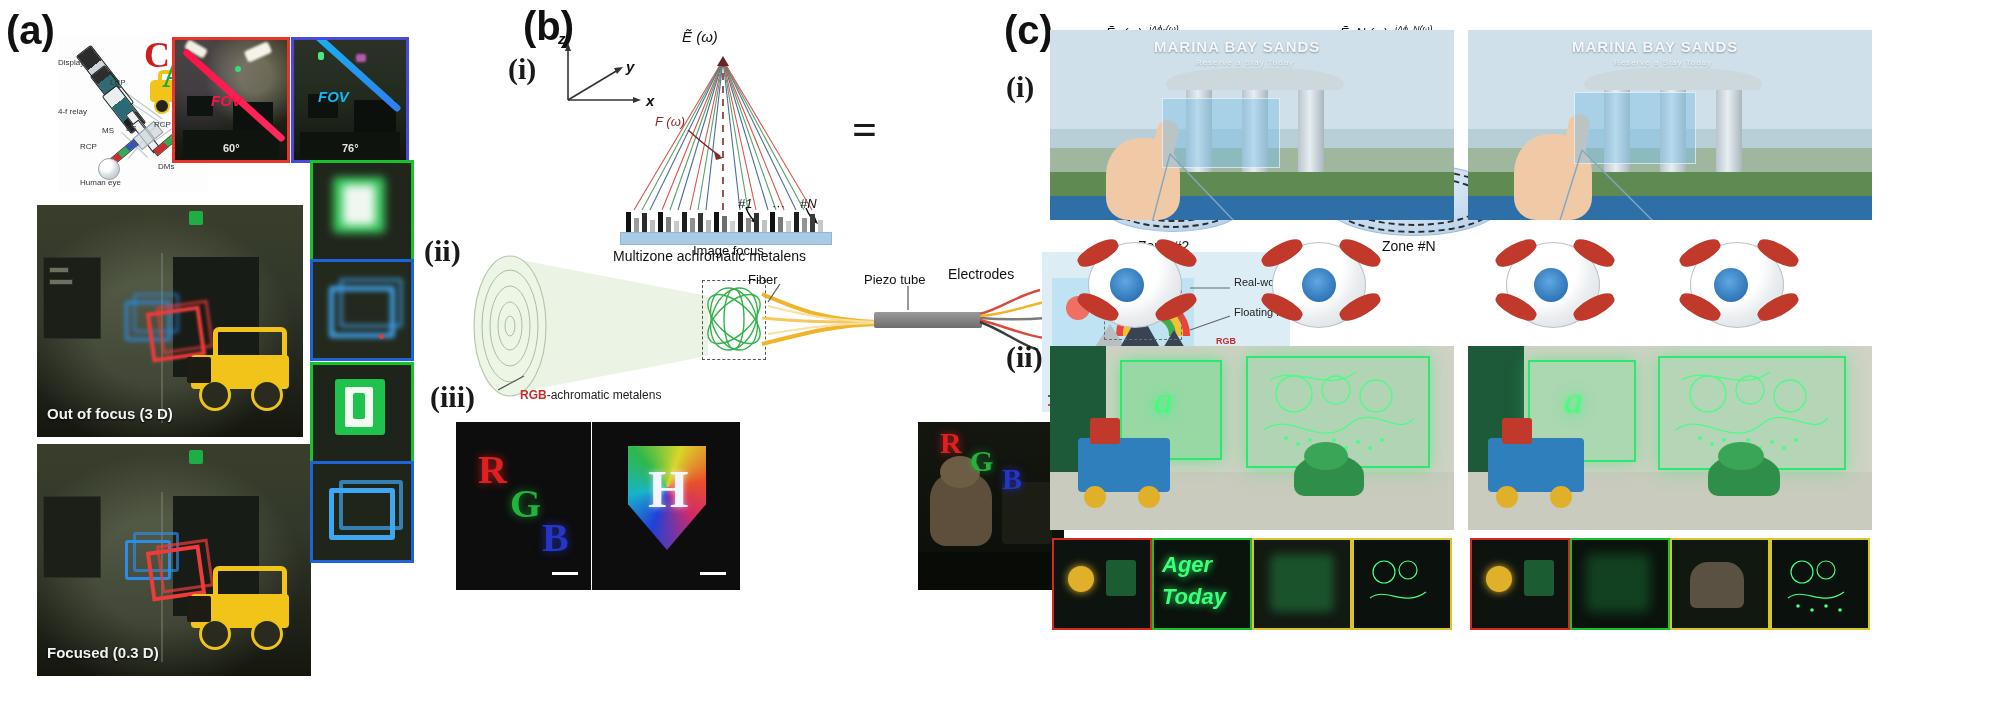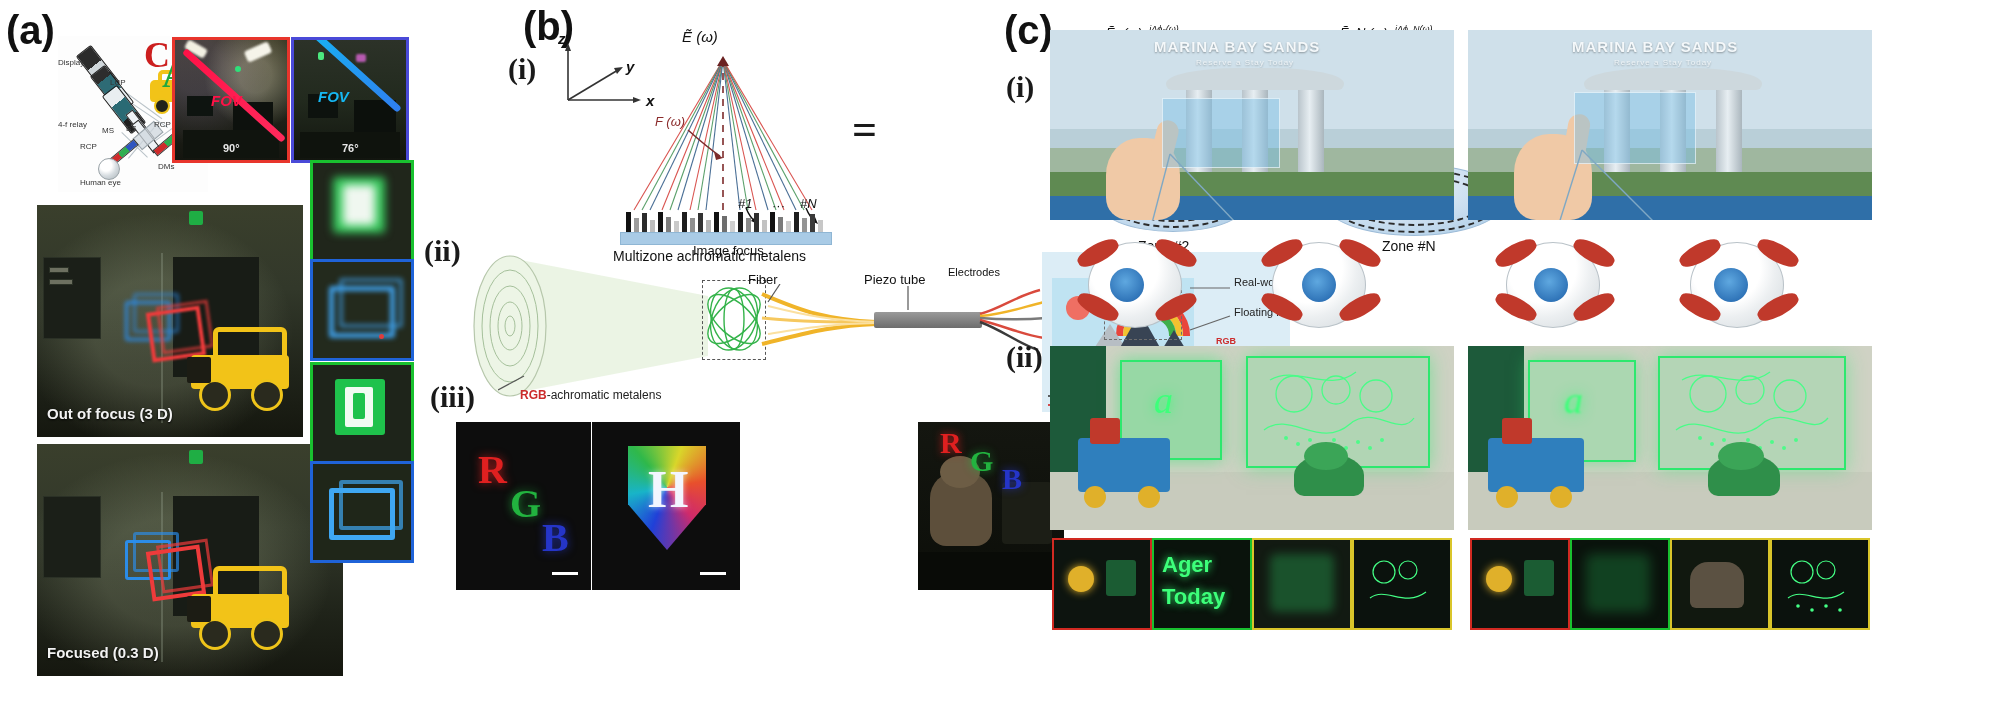--- a/index.html
+++ b/index.html
@@ -28,21 +28,21 @@
   .ltrA{position:absolute;font-family:"Liberation Serif",serif;font-weight:bold;color:#22a83e;}
   .ltrR{position:absolute;font-family:"Liberation Serif",serif;font-weight:bold;color:#2a35c0;}
 
   
   .photo{position:absolute;overflow:hidden;background:#141410;}
   .bdr-red{border:3px solid #e8352c;}
   .bdr-blue{border:3px solid #4a4ad8;}
   .bdr-green{border:3px solid #19c12f;}
   .bdr-blue2{border:3px solid #1f63d8;}
   .bdr-red2{border:2px solid #d12a22;}
-  .bdr-grn2{border:2px solid #19c12f;}
+  .bdr-grn2{border:2px solid #19c12f;font-style:italic;}
   .bdr-ylw2{border:2px solid #d9c52a;}
   .room{position:absolute;inset:0;
         background:
           radial-gradient(ellipse at 72% 30%,rgba(255,245,210,.30) 0 14%,rgba(0,0,0,0) 45%),
           radial-gradient(ellipse at 20% 22%,rgba(130,110,150,.30) 0 20%,rgba(0,0,0,0) 60%),
           linear-gradient(180deg,#33321f 0%,#25281d 45%,#14150f 100%);}
   .fovtxt{position:absolute;font-weight:bold;font-style:italic;font-family:"Liberation Sans",sans-serif;}
   .diag{position:absolute;height:7px;border-radius:4px;transform-origin:50% 50%;}
   .angtxt{position:absolute;color:#e8e8e8;font-size:11px;font-weight:bold;}
 
@@ -117,40 +117,40 @@
     <div style="position:absolute;left:100px;top:34px;width:26px;height:14px;border:4px solid #f2c318;border-radius:5px;"></div>
     <div style="position:absolute;left:96px;top:62px;width:12px;height:12px;border-radius:50%;background:#24241a;border:2px solid #efc41a;"></div>
     <div style="position:absolute;left:120px;top:62px;width:12px;height:12px;border-radius:50%;background:#24241a;border:2px solid #efc41a;"></div>
 
     <div class="ltrC" style="left:86px;top:4px;font-size:36px;line-height:30px;">C</div>
     <div class="ltrA" style="left:104px;top:22px;font-size:38px;line-height:32px;">A</div>
     <div class="ltrR" style="left:126px;top:38px;font-size:34px;line-height:28px;">R</div>
 
     <div class="abs lbl" style="left:0px;top:22px;font-size:8px;color:#333;">Display</div>
     <div class="abs lbl" style="left:52px;top:42px;font-size:8px;color:#333;">LCP</div>
-    <div class="abs lbl" style="left:0px;top:84px;font-size:8px;color:#333;">4-f relay</div>
+    <div class="abs lbl" style="left:0px;top:71px;font-size:8px;color:#333;">4-f relay</div>
     <div class="abs lbl" style="left:22px;top:106px;font-size:8px;color:#333;">RCP</div>
     <div class="abs lbl" style="left:96px;top:84px;font-size:8px;color:#333;">RCP</div>
     <div class="abs lbl" style="left:68px;top:88px;font-size:8px;color:#333;">BS</div>
     <div class="abs lbl" style="left:44px;top:90px;font-size:8px;color:#333;">MS</div>
     <div class="abs lbl" style="left:100px;top:126px;font-size:8px;color:#333;">DMs</div>
     <div class="abs lbl" style="left:22px;top:142px;font-size:8px;color:#333;">Human eye</div>
   </div>
 
   <div class="photo bdr-red" style="left:172px;top:37px;width:112px;height:120px;">
     <div class="room"></div>
     <div style="position:absolute;left:12px;top:56px;width:26px;height:20px;background:#0e1410;"></div>
     <div style="position:absolute;left:58px;top:62px;width:40px;height:34px;background:#0d110d;"></div>
     <div style="position:absolute;left:8px;top:90px;width:96px;height:28px;background:#10140e;"></div>
     <div style="position:absolute;left:10px;top:4px;width:22px;height:10px;background:#f2f0e2;transform:rotate(30deg);border-radius:3px;filter:blur(1px);"></div>
     <div style="position:absolute;left:70px;top:6px;width:26px;height:12px;background:#f6f4ea;transform:rotate(-24deg);border-radius:3px;filter:blur(1px);"></div>
     <div style="position:absolute;left:60px;top:26px;width:6px;height:6px;background:#2ee07a;border-radius:50%;"></div>
     <div class="diag" style="left:-8px;top:52px;width:134px;background:linear-gradient(90deg,#ff1247,#ff2a5c);transform:rotate(42deg);"></div>
     <div class="fovtxt" style="left:36px;top:52px;font-size:15px;color:#ff1247;">FOV</div>
-    <div class="angtxt" style="left:48px;top:102px;">90°</div>
+    <div class="angtxt" style="left:48px;top:102px;">60°</div>
   </div>
 
   <div class="photo bdr-blue" style="left:291px;top:37px;width:112px;height:120px;">
     <div class="room" style="background:linear-gradient(180deg,#2c3228 0%,#222a1e 50%,#12150f 100%);"></div>
     <div style="position:absolute;left:14px;top:54px;width:30px;height:24px;background:#0d120e;"></div>
     <div style="position:absolute;left:60px;top:60px;width:42px;height:34px;background:#0c100c;"></div>
     <div style="position:absolute;left:6px;top:92px;width:100px;height:26px;background:#0f130d;"></div>
     <div style="position:absolute;left:24px;top:12px;width:6px;height:8px;background:#4ce87f;border-radius:2px;"></div>
     <div style="position:absolute;left:62px;top:14px;width:10px;height:8px;background:#b65ab0;border-radius:2px;filter:blur(1px);"></div>
     <div class="diag" style="left:-6px;top:24px;width:128px;background:linear-gradient(90deg,#16b7f2,#2f7ef0);transform:rotate(42deg);"></div>
@@ -174,21 +174,21 @@
     <div style="position:absolute;left:122px;top:98px;width:46px;height:42px;border:3px solid #ee3b3b;transform:rotate(-8deg);filter:blur(1.6px);opacity:.7;"></div>
 
     <div class="jeep-body" style="left:154px;top:150px;width:98px;height:34px;"></div>
     <div class="jeep-cab" style="left:176px;top:122px;width:64px;height:30px;"></div>
     <div class="wheel" style="left:162px;top:174px;width:26px;height:26px;"></div>
     <div class="wheel" style="left:214px;top:174px;width:26px;height:26px;"></div>
     <div style="position:absolute;left:150px;top:152px;width:24px;height:26px;background:#1c1c14;border-radius:2px;"></div>
     <div class="caption" style="left:10px;top:200px;">Out of focus (3 D)</div>
   </div>
 
-  <div class="photo" style="left:37px;top:444px;width:274px;height:232px;padding-left:32px;">
+  <div class="photo" style="left:37px;top:444px;width:274px;height:232px;">
     <div class="scene"></div>
     <div class="shelf" style="left:6px;top:52px;width:56px;height:80px;"></div>
     <div style="position:absolute;left:124px;top:48px;width:2px;height:170px;background:rgba(150,160,140,.35);"></div>
     <div style="position:absolute;left:136px;top:52px;width:86px;height:120px;background:#181c16;"></div>
     <div style="position:absolute;left:152px;top:6px;width:14px;height:14px;background:#1fae44;border-radius:2px;"></div>
     <div style="position:absolute;left:88px;top:96px;width:40px;height:34px;border:3px solid #2a8ff0;border-radius:3px;opacity:.95;"></div>
     <div style="position:absolute;left:96px;top:88px;width:40px;height:34px;border:3px solid #2a8ff0;border-radius:3px;opacity:.65;"></div>
     <div style="position:absolute;left:112px;top:104px;width:46px;height:42px;border:4px solid #ee3b3b;transform:rotate(-8deg);"></div>
     <div style="position:absolute;left:122px;top:98px;width:46px;height:42px;border:3px solid #ee3b3b;transform:rotate(-8deg);opacity:.7;"></div>
     <div class="jeep-body" style="left:154px;top:150px;width:98px;height:34px;"></div>
@@ -404,21 +404,21 @@
     <line x1="10" y1="0" x2="10" y2="24" stroke="#555" stroke-width="1.2"></line>
   </svg>
 
   <svg class="abs" style="left:978px;top:286px;" width="80" height="72">
     <path d="M2,28 C24,22 38,10 62,4" stroke="#d94a3d" stroke-width="2.4" fill="none"></path>
     <path d="M2,30 C26,28 42,22 66,16" stroke="#f0b429" stroke-width="2.4" fill="none"></path>
     <path d="M2,32 C26,34 42,34 68,32" stroke="#7a7a7a" stroke-width="2.4" fill="none"></path>
     <path d="M2,34 C26,40 42,48 66,52" stroke="#d94a3d" stroke-width="2.4" fill="none"></path>
     <path d="M2,36 C24,44 38,56 60,64" stroke="#3a3a3a" stroke-width="2.4" fill="none"></path>
   </svg>
-  <div class="abs lbl2" style="left:948px;top:266px;font-size:11px;">Electrodes</div>
+  <div class="abs lbl2" style="left:948px;top:266px;font-size:14px;">Electrodes</div>
 
   <div class="abs" style="left:1042px;top:252px;width:248px;height:160px;background:#dcedf6;">
 
     <div style="position:absolute;left:10px;top:26px;width:142px;height:104px;background:#bfe3f2;">
       <div style="position:absolute;left:14px;top:18px;width:24px;height:24px;border-radius:50%;background:#ef6f63;"></div>
 
       <div style="position:absolute;left:64px;top:20px;width:74px;height:38px;border-radius:74px 74px 0 0;border-top:7px solid #e8453c;border-left:7px solid #e8453c;border-right:7px solid #e8453c;border-bottom:none;box-sizing:border-box;"></div>
       <div style="position:absolute;left:71px;top:27px;width:60px;height:31px;border-radius:60px 60px 0 0;border-top:7px solid #f2c230;border-left:7px solid #f2c230;border-right:7px solid #f2c230;border-bottom:none;box-sizing:border-box;"></div>
       <div style="position:absolute;left:78px;top:34px;width:46px;height:24px;border-radius:46px 46px 0 0;border-top:7px solid #3fae4a;border-left:7px solid #3fae4a;border-right:7px solid #3fae4a;border-bottom:none;box-sizing:border-box;"></div>
 

